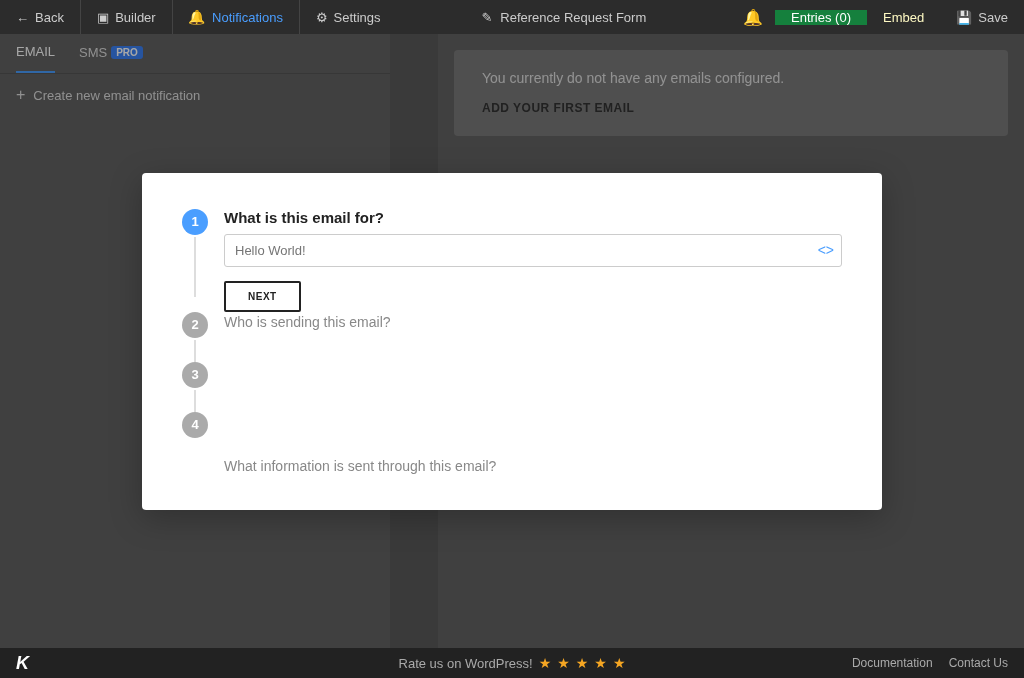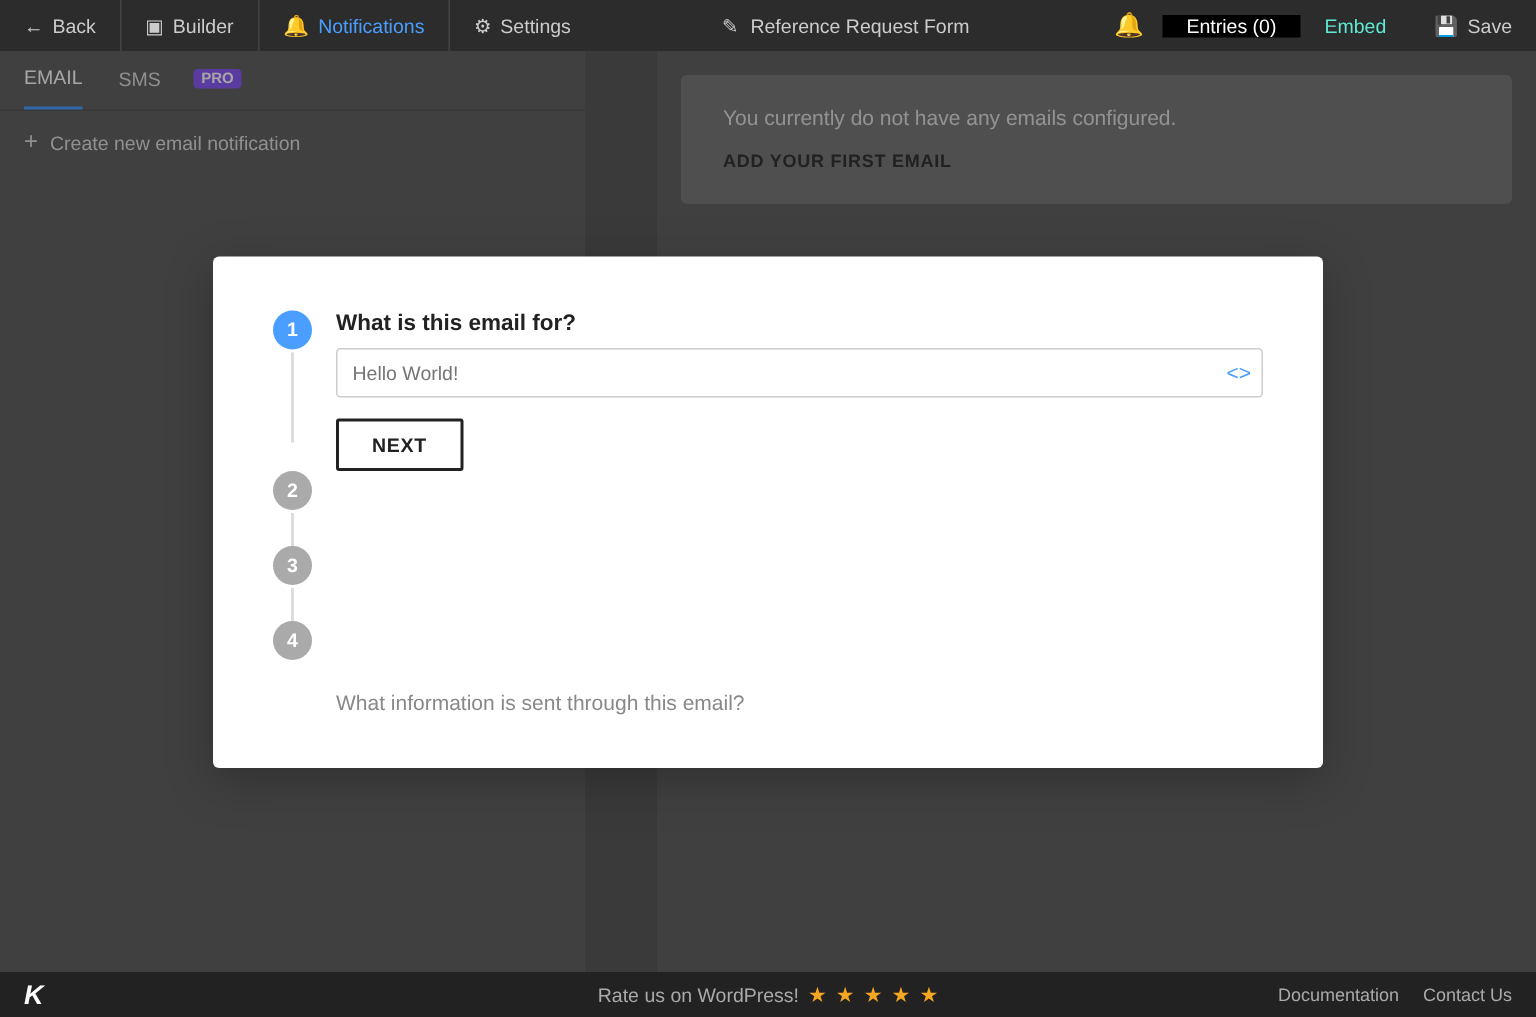--- a/index.html
+++ b/index.html
@@ -11,43 +11,43 @@
     }
     .nav-item {
       display: flex; align-items: center; gap: 6px; padding: 0 16px; height: 100%;
       font-size: 13px; color: #ccc; cursor: pointer; white-space: nowrap;
     }
     .nav-item.active-blue { color: #4a9eff; }
     .nav-item-icon { font-size: 13px; }
     .nav-separator { width: 1px; background: #444; height: 100%; }
     .nav-center { flex: 1; display: flex; justify-content: center; align-items: center; color: #ccc; font-size: 13px; gap: 8px; }
     .nav-right { display: flex; align-items: center; margin-left: auto; }
-    .nav-right .nav-item.entries-btn { background: #000000; color: #fff; }
-    .nav-right .nav-item.embed-btn { color: #5eead4; }
+    .nav-right .nav-item.entries-btn { background: #15803d; color: #fff; }
+    .nav-right .nav-item.embed-btn { color: #fef9c3; }
     .nav-right .nav-item.save-btn { color: #ccc; }
     .bell-icon { font-size: 14px; }
 
     
     .content-area {
       display: flex; height: calc(678px - 34px - 30px); position: relative; gap: 48px;
     }
 
     
     .left-panel {
       width: 390px; background: #636363; flex-shrink: 0;
     }
     .tab-bar {
       display: flex; align-items: center; background: #636363; border-bottom: 1px solid #555; height: 40px; padding: 0 16px; gap: 24px;
     }
     .tab-item {
       font-size: 13px; color: #ddd; cursor: pointer; padding-bottom: 2px; height: 100%; display: flex; align-items: center;
     }
     .tab-item.active { color: #fff; border-bottom: 2px solid #4a9eff; }
     .pro-badge {
-      background: #8b5cf6; color: #fff; font-size: 10px; font-weight: bold; padding: 1px 5px; border-radius: 3px; margin-left: 22px;
+      background: #3b82f6; color: #fff; font-size: 10px; font-weight: bold; padding: 1px 5px; border-radius: 3px; margin-left: 4px;
     }
     .create-btn {
       display: flex; align-items: center; gap: 8px; padding: 12px 16px; color: #ddd; font-size: 13px; cursor: pointer;
     }
     .plus-icon { font-size: 16px; color: #ddd; }
 
     
     .right-panel {
       flex: 1; background: #636363; padding: 16px;
     }
@@ -83,21 +83,21 @@
     .step-input-wrap { position: relative; display: flex; align-items: center; }
     .step-input {
       width: 100%; border: 1px solid #ccc; border-radius: 3px; padding: 8px 36px 8px 10px;
       font-size: 13px; color: #737373; outline: none;
     }
     .code-icon-btn {
       position: absolute; right: 8px; color: #4a9eff; font-size: 14px; cursor: pointer; background: none; border: none;
       display: flex; align-items: center; gap: 2px;
     }
     .next-btn {
-      margin-top: 14px; background: #fff; border: 2px solid #222; color: #222; font-size: 13px; font-weight: 700;
+      margin-top: 14px; background: #fff; border: 2px solid #222; color: #222; font-size: 10px; font-weight: 700;
       padding: 8px 22px; cursor: pointer; border-radius: 2px; letter-spacing: 0.5px;
     }
 
     
     .footer {
       height: 30px; background: #222; display: flex; align-items: center; justify-content: center; position: relative;
     }
     .footer-logo { position: absolute; left: 16px; color: #fff; font-size: 18px; font-weight: 900; font-style: italic; }
     .footer-center { display: flex; align-items: center; gap: 6px; font-size: 13px; color: #aaa; }
     .star { color: #f5a623; font-size: 14px; }
@@ -193,20 +193,23 @@
         </div>
       </div>
 
       <div style="display:flex;gap:16px;align-items:flex-start;margin-top:0;position:relative;">
         <div style="display:flex;flex-direction:column;align-items:center;">
           <div class="step-badge inactive">
             <span>2</span>
           </div>
           <div style="width:2px;background:#ddd;height:22px;margin-top:2px;"></div>
         </div>
+        <div class="step-content" style="padding-top:2px;">
+          <div class="step-inactive-title">Who is sending this email?</div>
+        </div>
       </div>
 
       <div style="display:flex;gap:16px;align-items:flex-start;margin-top:0;">
         <div style="display:flex;flex-direction:column;align-items:center;">
           <div class="step-badge inactive">
             <span>3</span>
           </div>
           <div style="width:2px;background:#ddd;height:22px;margin-top:2px;"></div>
         </div>
       </div>

